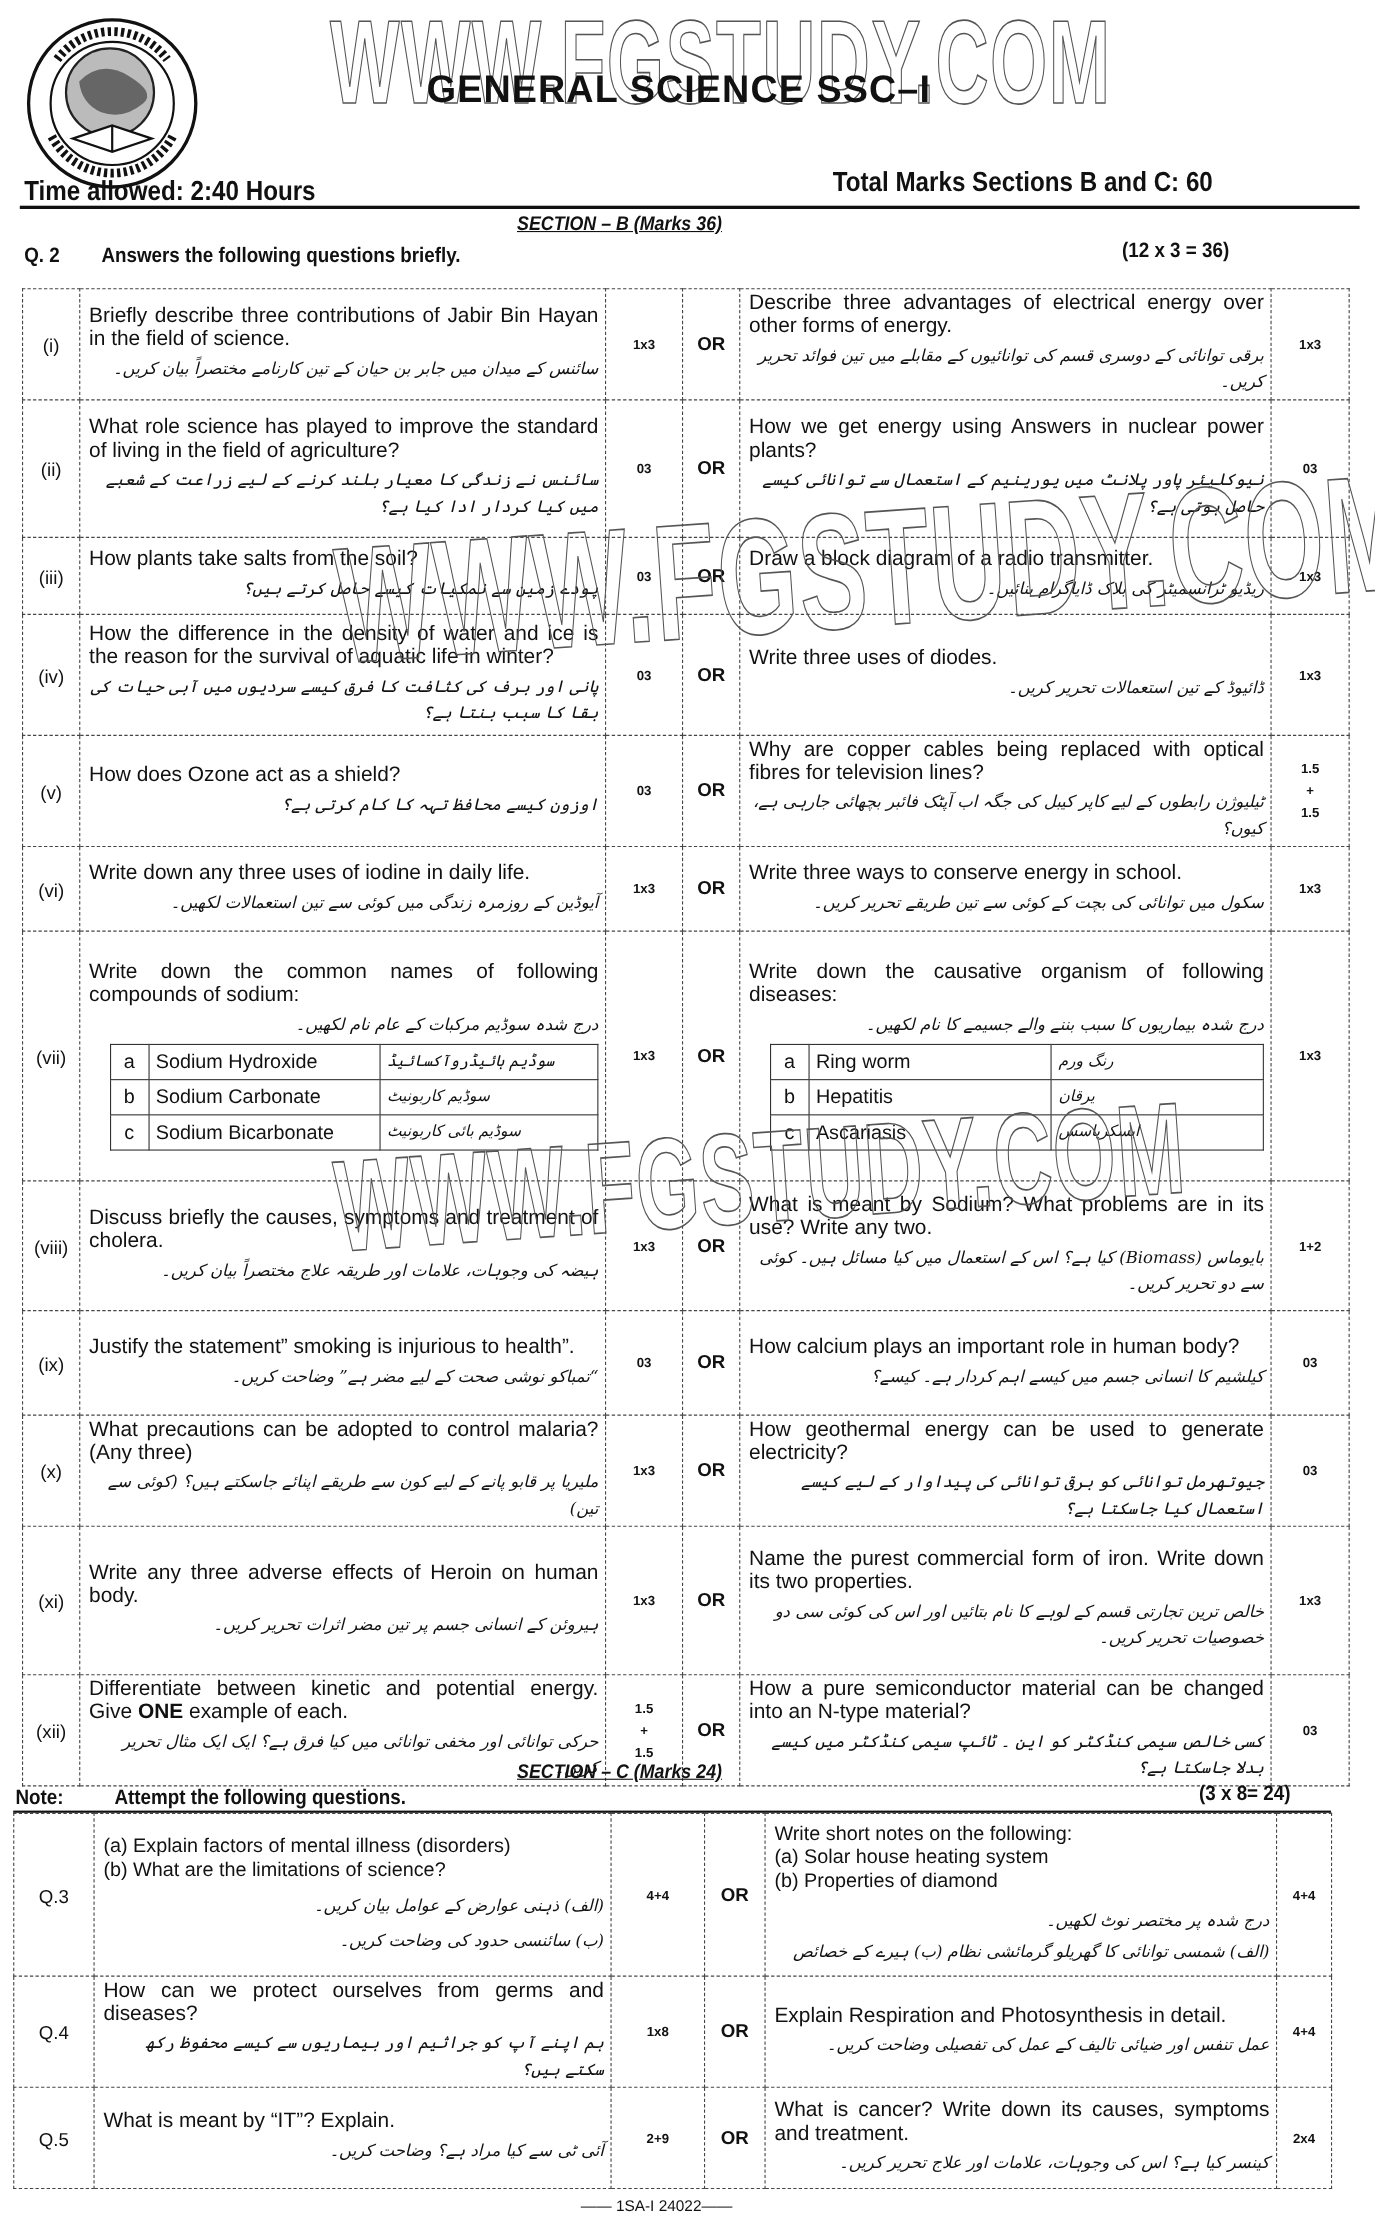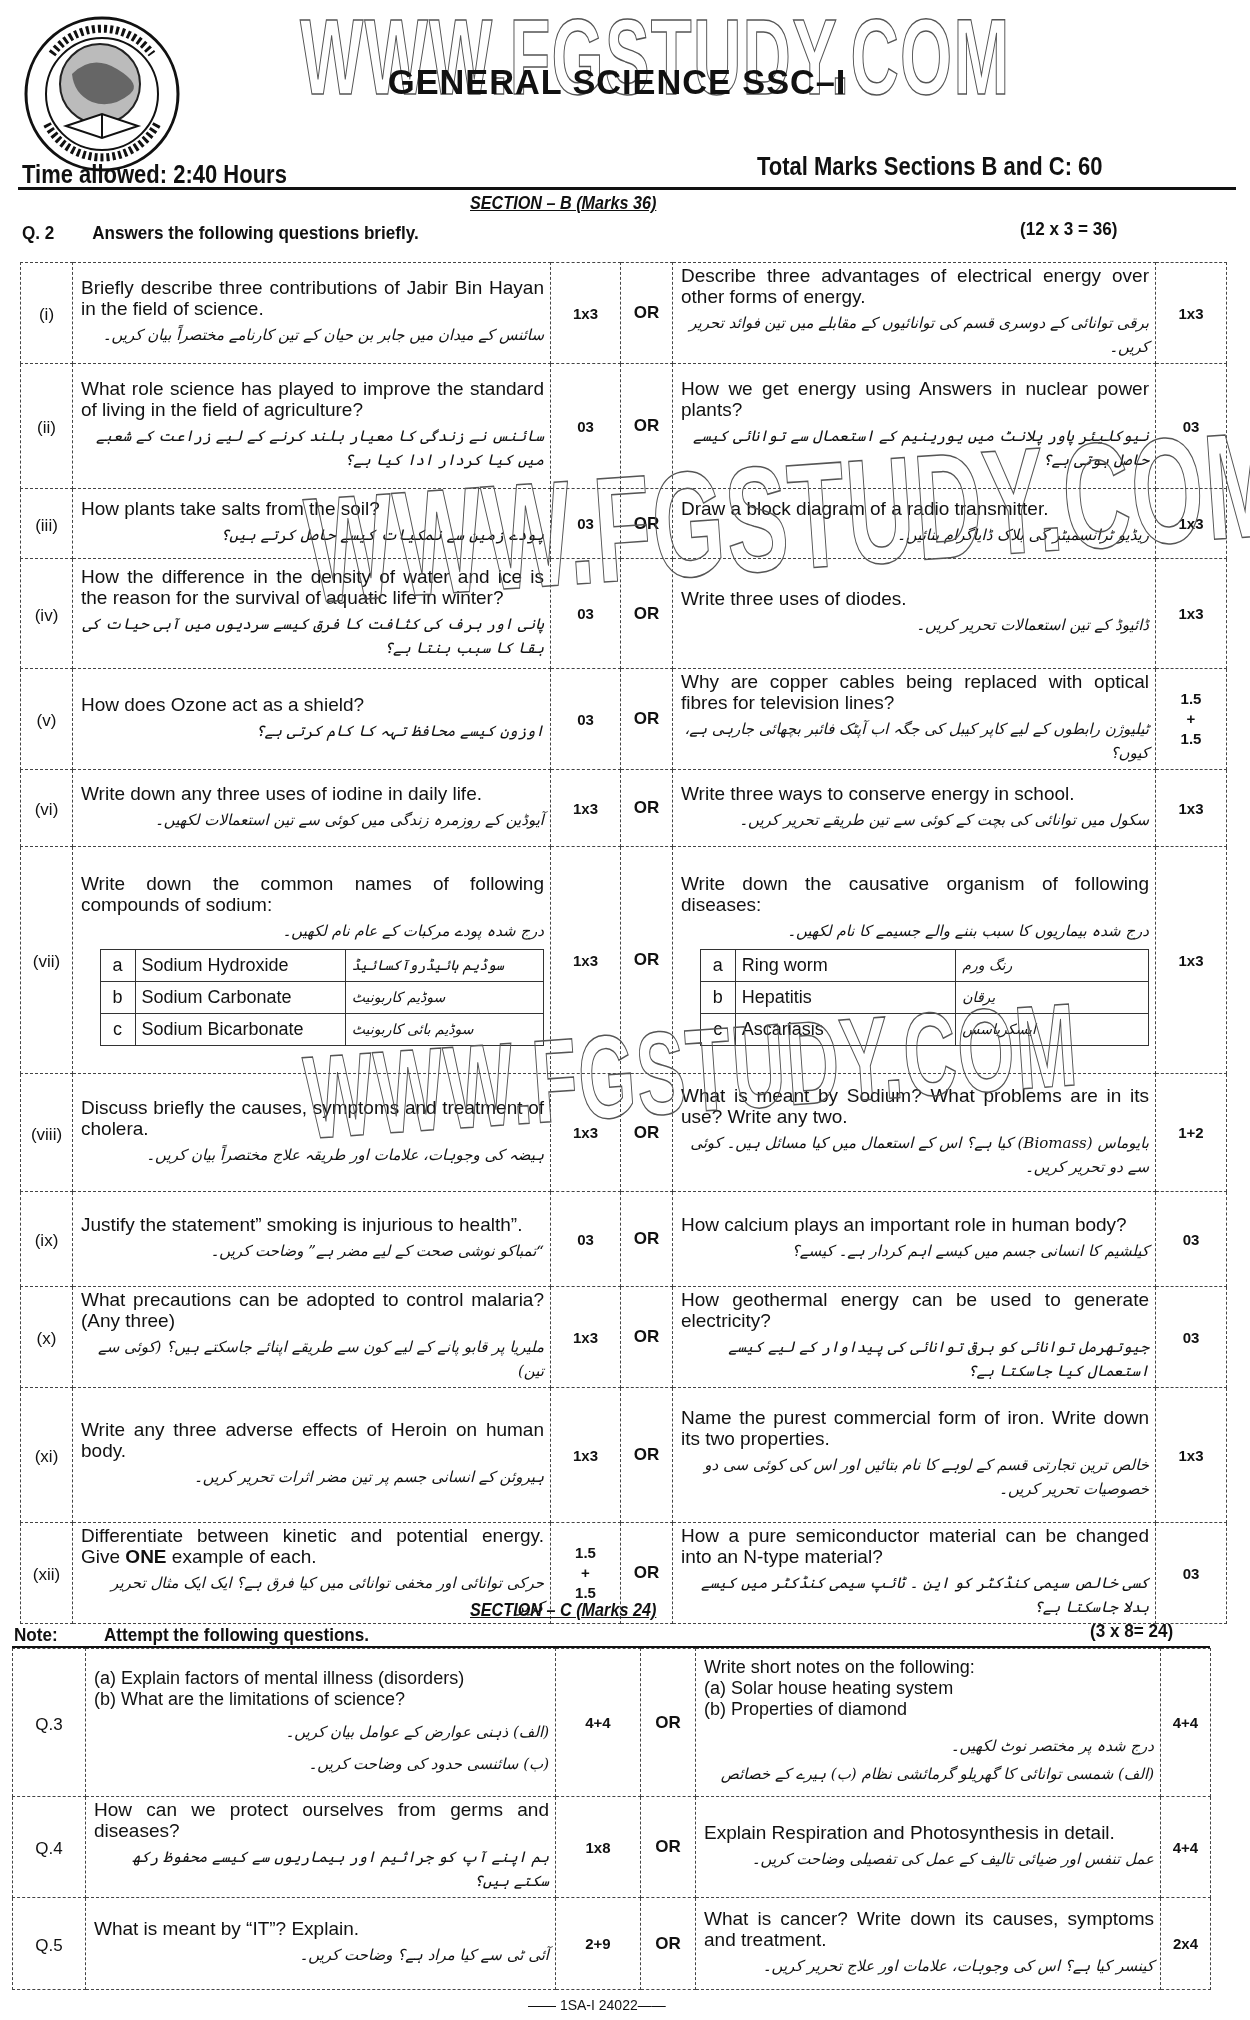--- a/index.html
+++ b/index.html
@@ -14,21 +14,21 @@
   .hr-top { left:18px; top:187px; width:1218px; height:3px; background:#111; }
   .sec-head { font-size:18px; font-weight:700; font-style:italic; text-decoration:underline; white-space:nowrap; transform:scaleX(0.9); transform-origin:left top; }
   .qline { font-size:19px; font-weight:700; white-space:nowrap; transform:scaleX(0.9); transform-origin:left top; }
   .qline .qn { display:inline-block; width:78px; }
   .tot { font-size:19px; font-weight:700; white-space:nowrap; transform:scaleX(0.9); transform-origin:left top; }
 
   table.grid { position:absolute; border-collapse:collapse; table-layout:fixed; }
   table.grid td { border:1.5px dashed #444; vertical-align:middle; padding:0; }
   td.no { vertical-align:top; text-align:center; font-size:17px; padding-top:4px !important; }
   td.q { vertical-align:top; padding:2px 6px 4px 8px !important; font-size:19px; line-height:21px; }
-  td.m { text-align:center; font-size:15px; font-weight:700; }
+  td.m { text-align:center; font-size:12px; font-weight:700; }
   td.or { text-align:center; font-size:17px; font-weight:700; }
   .en { text-align:justify; }
   .ur { direction:rtl; text-align:right; font-family:"DejaVu Serif", serif; font-style:italic; font-size:15px; line-height:24px; margin-top:4px; }
   .sub { border-collapse:collapse; width:96%; margin:6px 0 0 auto; }
   .sub td { border:1.5px solid #333 !important; height:31px; font-size:18px; padding:0 6px !important; }
   .sub td.l { width:22px; text-align:center; }
   .sub td.u { direction:rtl; text-align:left; font-family:"DejaVu Serif", serif; font-style:italic; font-size:14px; }
   .footer { left:528px; top:1997px; font-size:14px; white-space:nowrap; }
   .wm-mid1 { left:300px; top:465px; font-size:150px; transform:rotate(-4deg) scaleX(0.62); transform-origin:left top; }
   .wm-mid2 { left:300px; top:1030px; font-size:118px; transform:rotate(-4deg) scaleX(0.62); transform-origin:left top; }
@@ -164,21 +164,21 @@
           <div class="en">Write three ways to conserve energy in school.</div>
           <div class="ur">سکول میں توانائی کی بچت کے کوئی سے تین طریقے تحریر کریں۔</div>
         </td>
     <td class="m">1x3</td>
   </tr>
 
   <tr style="height:227px">
     <td class="no">(vii)</td>
     <td class="q">
       <div class="en">Write down the common names of following compounds of sodium:</div>
-      <div class="ur">درج شدہ پودے مرکبات کے عام نام لکھیں۔</div>
+      <div class="ur">درج شدہ سوڈیم مرکبات کے عام نام لکھیں۔</div>
       <table class="sub">
         <tbody>
               <tr>
                 <td class="l">a</td>
                 <td>Sodium Hydroxide</td>
                 <td class="u">سوڈیم ہائیڈروآکسائیڈ</td>
               </tr>
         <tr>
                 <td class="l">b</td>
                 <td>Sodium Carbonate</td>

